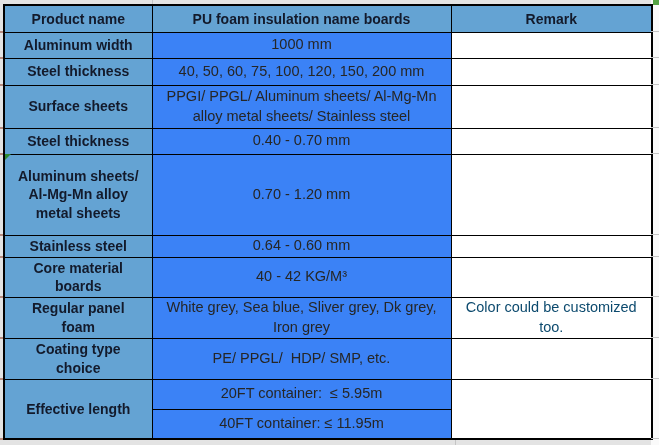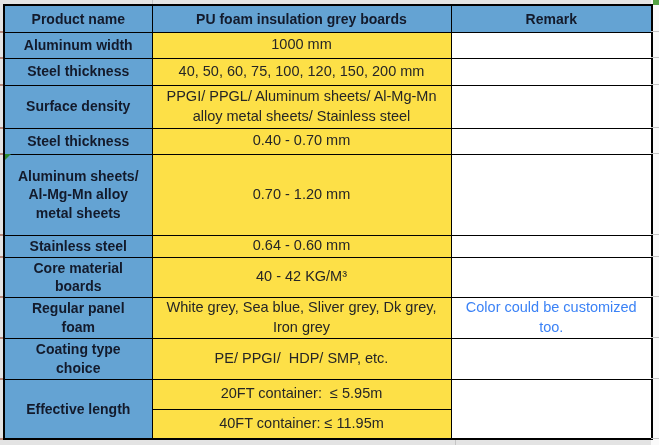--- a/index.html
+++ b/index.html
@@ -12,23 +12,23 @@
                   background: #fafafa; }
 
   table.spec { position: absolute; left: 3px; top: 4px; width: 648px;
                border-collapse: collapse; table-layout: fixed;
                border: 2px solid #000; }
   table.spec td, table.spec th { border: 1.5px solid #000; padding: 0 9px;
                text-align: center; vertical-align: middle; overflow: hidden; }
 
   .hdr  { background: #64a3d3; color: #131a2b; font-weight: bold;
           font-size: 14px; line-height: 1.3; }
-  .val  { background: #fde047; color: #262626; font-size: 14.5px;
+  .val  { background: #3b82f6; color: #262626; font-size: 14.5px;
           line-height: 1.35; white-space: pre-wrap; }
-  .rmk  { background: #ffffff; color: #3b82f6; font-size: 14.5px;
+  .rmk  { background: #ffffff; color: #0c4a6e; font-size: 14.5px;
           line-height: 1.35; }
 
   
   .fill-handle { position: absolute; right: 0; top: 0; width: 6px; height: 5px;
                  background: #55a345; }
   
   .err-tri { position: absolute; left: 5px; top: 154px; width: 0; height: 0;
              border-top: 6px solid #2f8b33; border-right: 6px solid transparent; }
 
   
@@ -44,35 +44,35 @@
 
   <table class="spec">
     <colgroup>
       <col style="width:148px">
         <col style="width:299px">
         <col style="width:201px">
     </colgroup>
     <tbody>
         <tr style="height:27px">
       <th class="hdr">Product name</th>
-      <th class="hdr">PU foam insulation grey boards</th>
+      <th class="hdr">PU foam insulation name boards</th>
       <th class="hdr">Remark</th>
     </tr>
     <tr style="height:26px">
       <td class="hdr">Aluminum width</td>
       <td class="val">1000 mm</td>
       <td class="rmk"></td>
     </tr>
     <tr style="height:27px">
       <td class="hdr">Steel thickness</td>
       <td class="val">40, 50, 60, 75, 100, 120, 150, 200 mm</td>
       <td class="rmk"></td>
     </tr>
     <tr style="height:43px">
-      <td class="hdr">Surface density</td>
+      <td class="hdr">Surface sheets</td>
       <td class="val">PPGI/ PPGL/ Aluminum sheets/ Al-Mg-Mn alloy metal sheets/ Stainless steel</td>
       <td class="rmk"></td>
     </tr>
     <tr style="height:26px">
       <td class="hdr">Steel thickness</td>
       <td class="val">0.40 - 0.70 mm</td>
       <td class="rmk"></td>
     </tr>
     <tr style="height:81px">
       <td class="hdr">Aluminum sheets/ Al-Mg-Mn alloy metal sheets</td>
@@ -89,21 +89,21 @@
       <td class="val">40 - 42 KG/M³</td>
       <td class="rmk"></td>
     </tr>
     <tr style="height:41px">
       <td class="hdr">Regular panel foam</td>
       <td class="val">White grey, Sea blue, Sliver grey, Dk grey, Iron grey</td>
       <td class="rmk">Color could be customized too.</td>
     </tr>
     <tr style="height:41px">
       <td class="hdr">Coating type choice</td>
-      <td class="val">PE/ PPGI/  HDP/ SMP, etc.</td>
+      <td class="val">PE/ PPGL/  HDP/ SMP, etc.</td>
       <td class="rmk"></td>
     </tr>
     <tr style="height:30px">
       <td class="hdr" rowspan="2">Effective length</td>
       <td class="val">20FT container:  ≤ 5.95m</td>
       <td class="rmk" rowspan="2"></td>
     </tr>
     <tr style="height:30px">
       <td class="val">40FT container: ≤ 11.95m</td>
     </tr>

